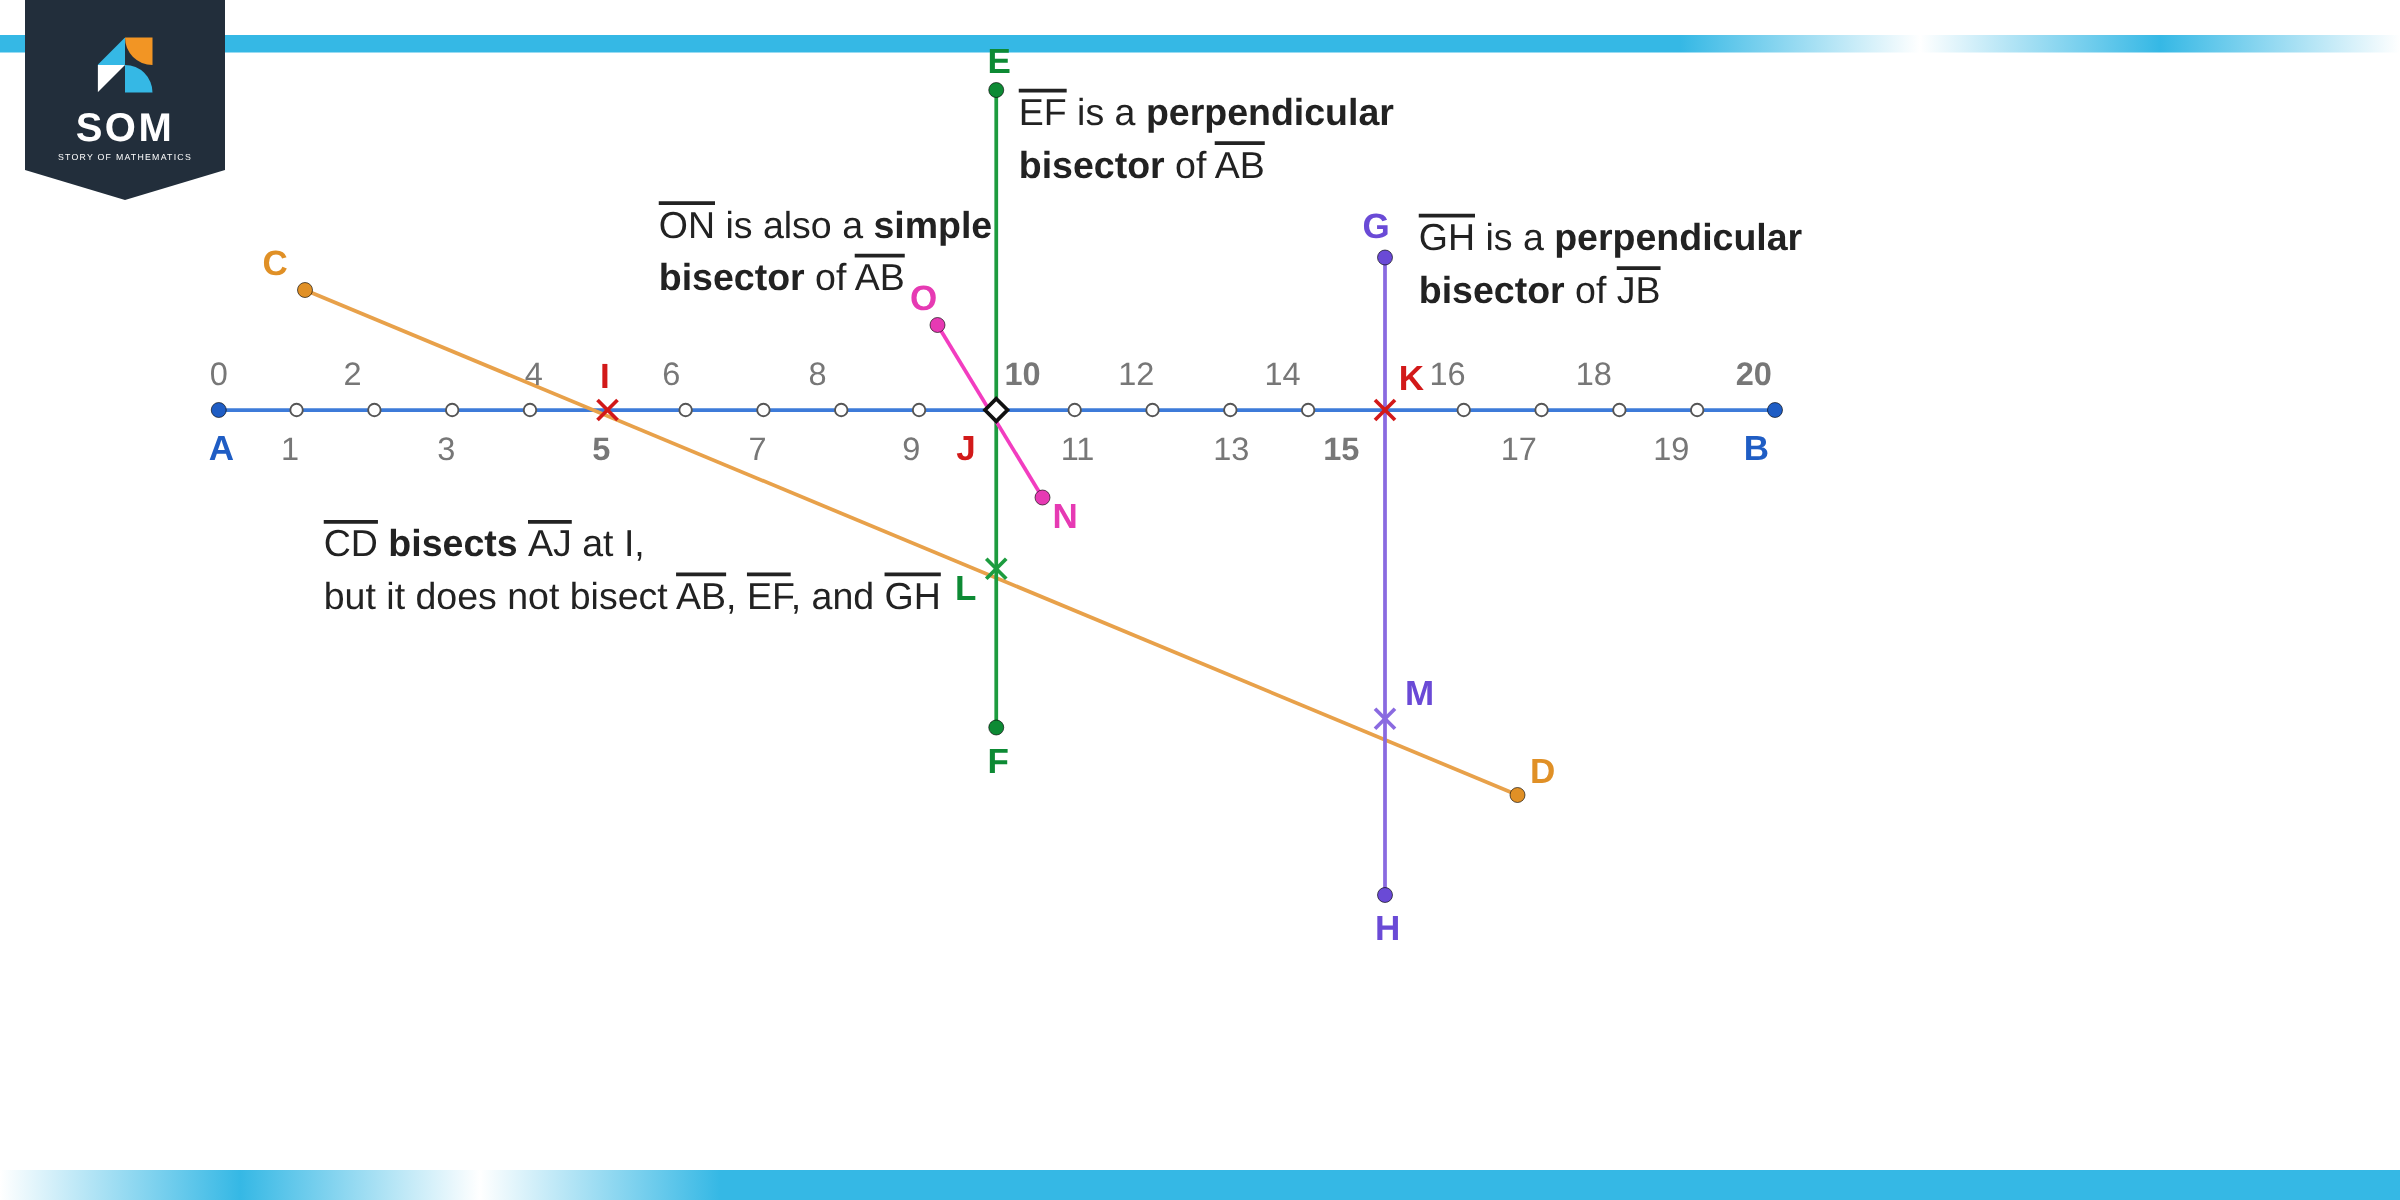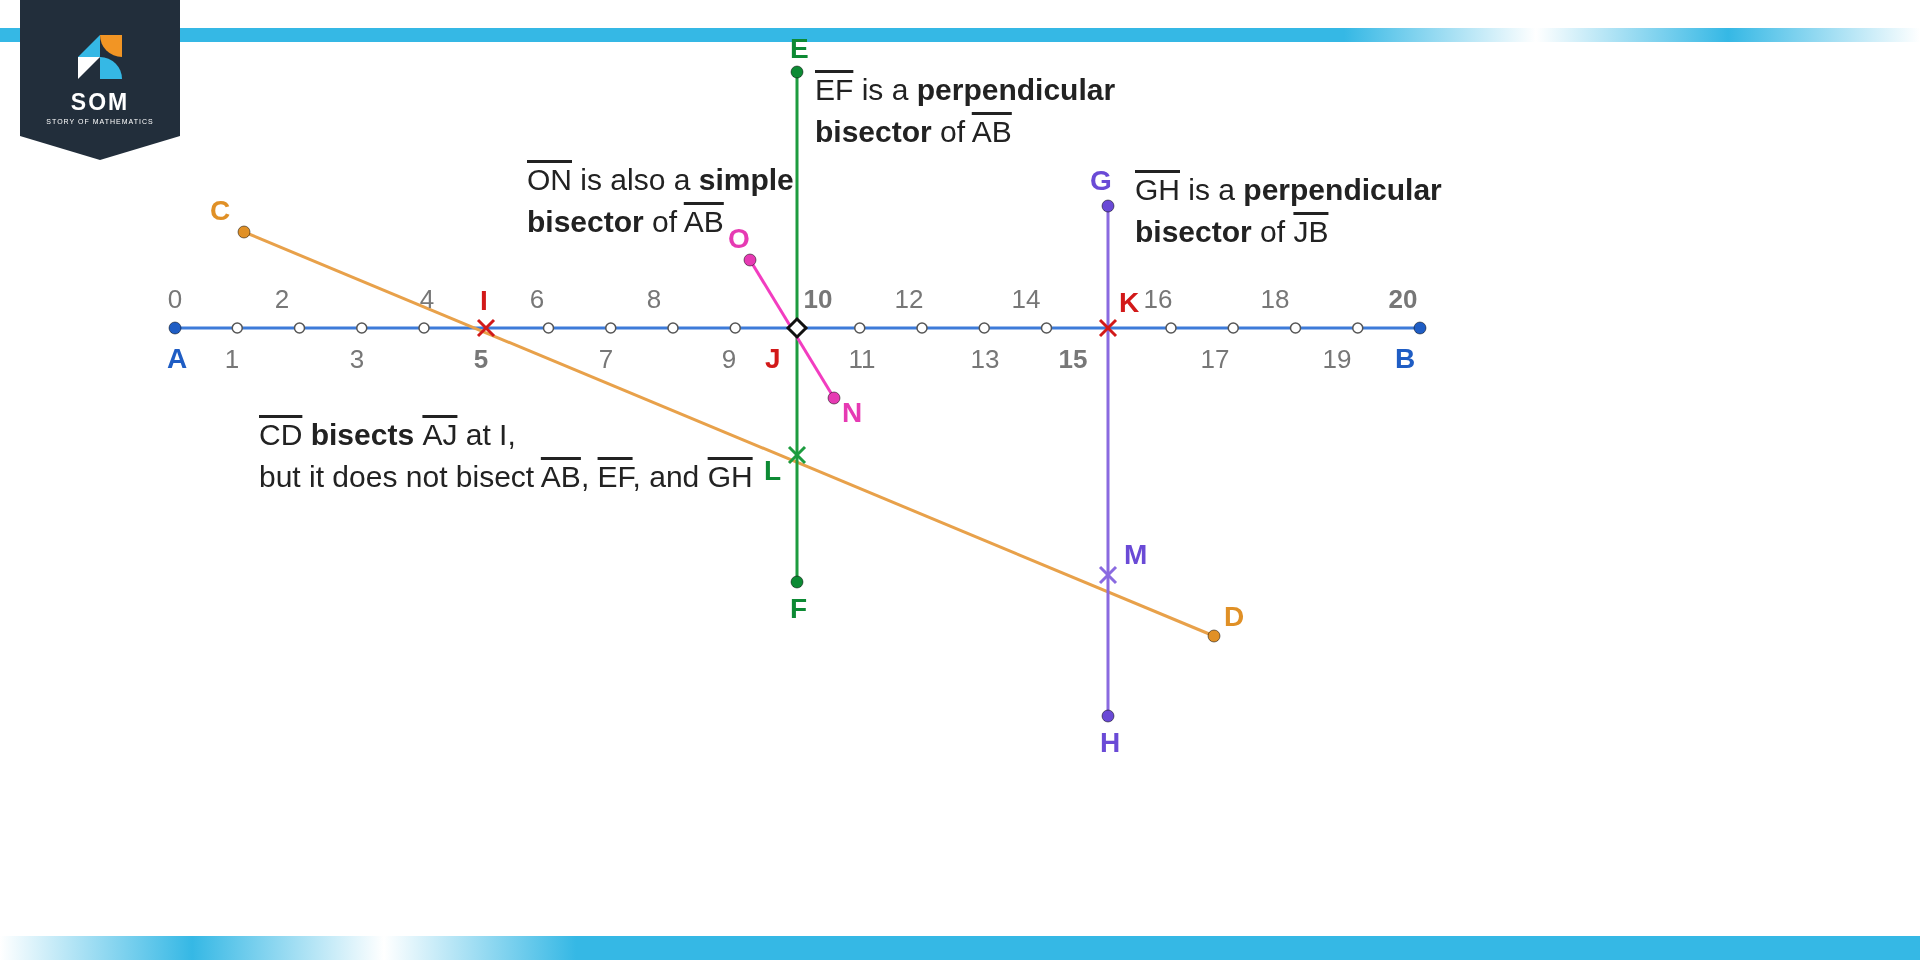--- a/index.html
+++ b/index.html
@@ -45,21 +45,21 @@
       height: 44px;
       position: relative;
       margin-bottom: 10px;
     }
     .logo-icon .q1 { position:absolute; top:0; left:22px; width:22px; height:22px; background:#f29524; border-radius:0 0 0 22px; }
     .logo-icon .q2 { position:absolute; top:22px; left:0; width:22px; height:22px; background:#fff; clip-path:polygon(0 0,100% 0,0 100%); }
     .logo-icon .q3 { position:absolute; top:22px; left:22px; width:22px; height:22px; background:#35b8e5; border-radius:0 22px 0 0; }
     .logo-icon .q4 { position:absolute; top:0; left:0; width:22px; height:22px; background:#35b8e5; clip-path:polygon(100% 0,100% 100%,0 100%); }
     .logo-text {
       color: #fff;
-      font-size: 23px;
+      font-size: 32px;
       font-weight: bold;
       letter-spacing: 2px;
     }
     .logo-sub {
       color: #fff;
       font-size: 7px;
       letter-spacing: 1px;
       margin-top: 2px;
     }
     svg.diagram {

